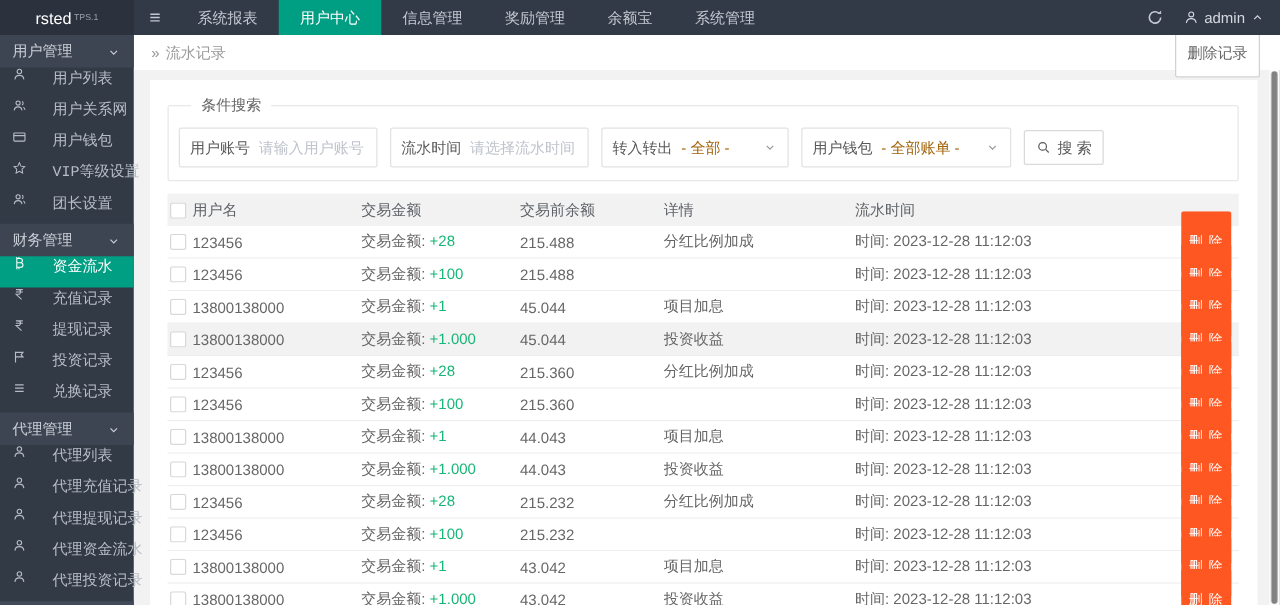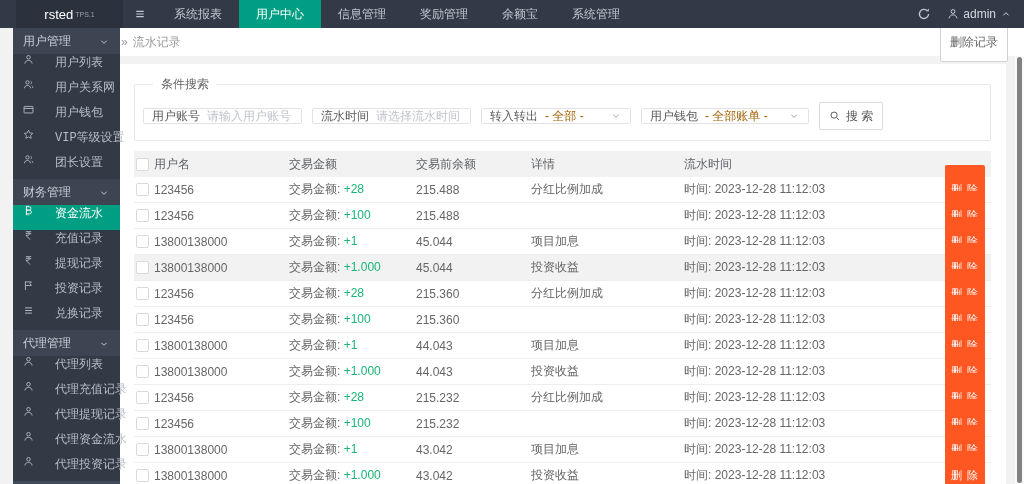--- a/index.html
+++ b/index.html
@@ -10,36 +10,36 @@
     background: #f2f2f2;
     color: #666;
   }
   
   .topbar {
     position: fixed; top:0; left:0; width:1024px; height:28px;
     background:#333a47; display:flex; align-items:stretch; color:#c3c8d1; z-index:30;
   }
   .logo {
     width:107px; background:#2b313d; color:#fff;
-    display:flex; align-items:center; justify-content:center; font-size:13px;margin-left:16px;
+    display:flex; align-items:center; justify-content:center; font-size:13px;
   }
   .logo sup { font-size:7px; color:#9aa1ad; margin-left:2px; }
   .hamburger { width:34px; display:flex; align-items:center; justify-content:center; cursor:pointer; }
   .tmenu { display:flex; }
   .tmenu-item { padding:0 17px; display:flex; align-items:center; cursor:pointer; white-space:nowrap; }
   .tmenu-item.active { background:#009e82; color:#fff; }
   .topbar-right { margin-left:auto; display:flex; align-items:center; gap:16px; padding-right:12px; }
   .tb-refresh { display:flex; align-items:center; cursor:pointer; }
   .tb-user { display:flex; align-items:center; gap:4px; cursor:pointer; color:#d4d8df; }
   .icon-12 { width:12px; height:12px; display:inline-block; vertical-align:middle; }
   .icon-14 { width:14px; height:14px; display:inline-block; vertical-align:middle; }
 
   
   .sidebar {
-    position: fixed; top:28px; left:13px; bottom:0; width:107px;
+    position: fixed; top:28px; left:0; bottom:0; width:107px;
     background:#323a46; color:#b7bdc7; z-index:20; display:flex; flex-direction:column;
   }
   .side-section-header {
     height:26px; flex:0 0 26px; background:#3d4553; display:flex; align-items:center;
     justify-content:space-between; padding:0 10px; cursor:pointer; color:#c9cdd5;
   }
   .side-item {
     height:25px; flex:0 0 25px; display:flex; gap:21px;
     padding-left:10px; cursor:pointer; white-space:nowrap;font-family:Liberation Mono, monospace;
   }
@@ -62,21 +62,21 @@
   .card {
     margin:8px 18px 0 13px; background:#fff; padding:12px 15px 0 14px; height:430px;
   }
   
   fieldset.search-fs {
     border:1px solid #e8e8e8; border-radius:2px; padding:9px 10px 10px 8px;
   }
   fieldset.search-fs legend { color:#666; padding:0 8px; margin-left:10px; }
   .search-row { display:flex; align-items:center; gap:10px; }
   .sbox {
-    height:16px; border:1px solid #e2e2e2; border-radius:2px; background:#fff;
+    height:32px; border:1px solid #e2e2e2; border-radius:2px; background:#fff;
     display:flex; align-items:center; gap:7px; padding:0 8px;
   }
   .sbox .slabel { color:#595959; white-space:nowrap; }
   .sbox input {
     border:none; outline:none; font-size:12px; color:#333; width:86px;
     font-family:inherit; background:transparent;
   }
   .sbox input::placeholder { color:#bfc3cb; }
   .sbox.select { cursor:pointer; }
   .sel-value { color:#a16207; white-space:nowrap; }

